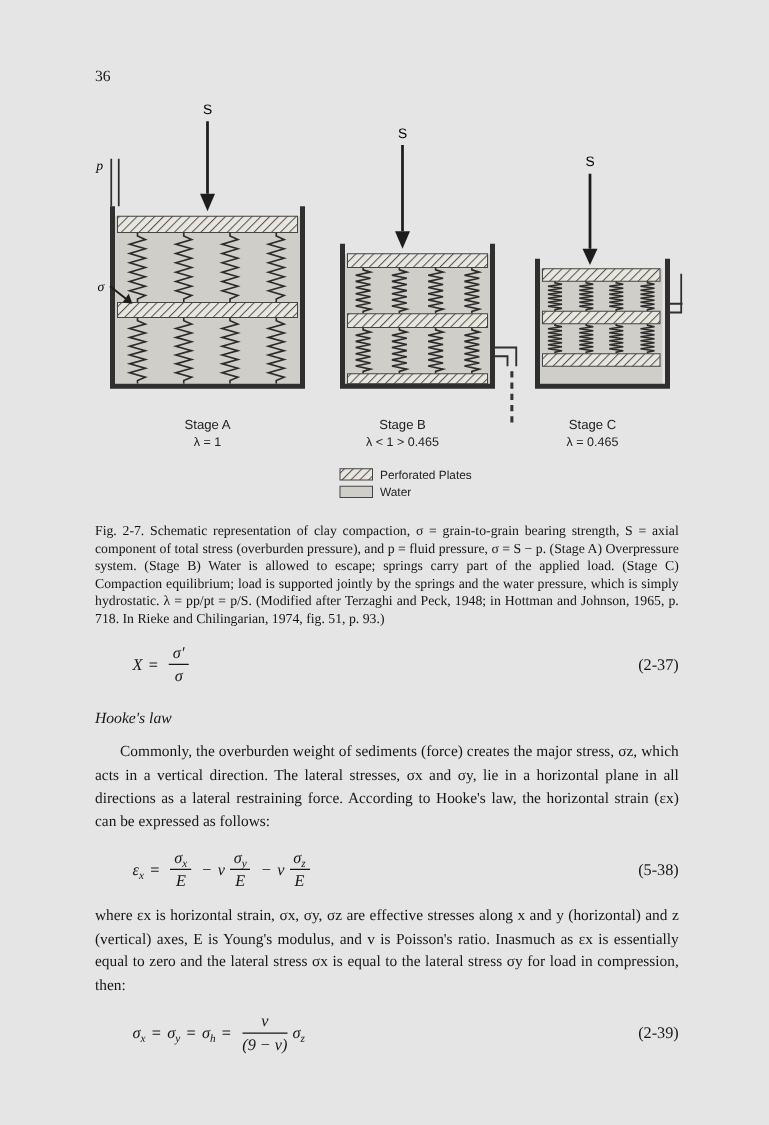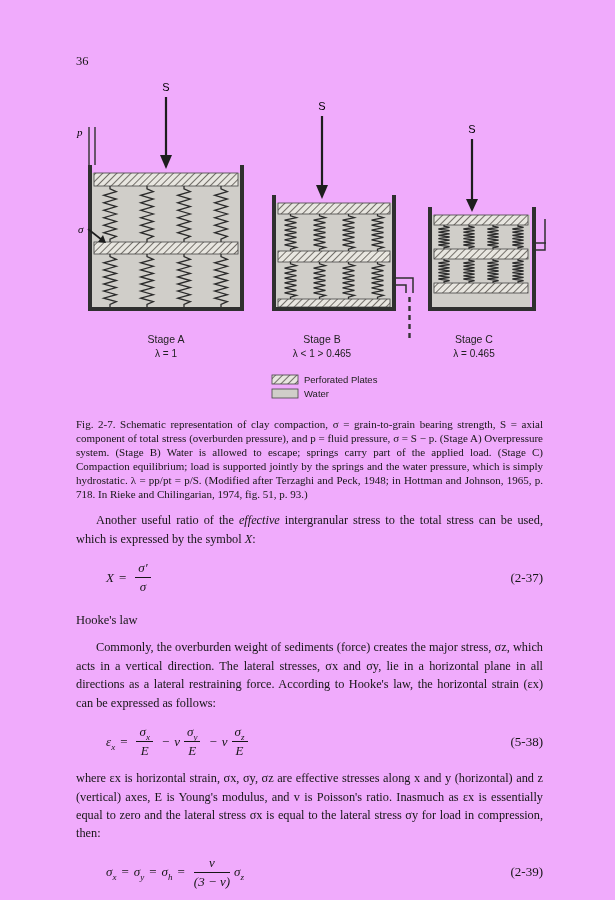--- a/index.html
+++ b/index.html
@@ -1,30 +1,30 @@
 <!DOCTYPE html>
 <html><head>
 <meta charset="utf-8">
 <style>
   html,body{margin:0;padding:0;background:#ffffff;}
   .page{
     position:relative;width:615px;height:900px;box-sizing:border-box;
-    background:#f0abfc;color:#161616;
+    background:#e5e5e5;color:#161616;
     font-family:"Liberation Serif", serif;
     padding:54px 72px 30px 76px;overflow:hidden;
   }
   .header{display:flex;justify-content:space-between;align-items:baseline;}
   .pg-num{font-size:12.5px;}
   .run-head{font-size:9px;letter-spacing:.4px;}
   .fig-wrap{margin-top:10px;text-align:center;}
   .fig-wrap svg{display:inline-block;}
   .caption{font-size:11px;line-height:1.28;text-align:justify;margin:8px 0 0 0;}
   .body-text{font-size:12.3px;line-height:1.5;text-align:justify;margin:10px 0 0 0;}
   .indent{text-indent:20px;}
-  .section-head{font-size:12.5px;font-weight:normal;margin:18px 0 0 0;}
+  .section-head{font-size:12.5px;font-style:italic;font-weight:normal;margin:18px 0 0 0;}
   .equation{display:flex;align-items:center;margin:12px 0 4px 30px;font-size:13px;}
   .equation .gap{margin:0 5px;}
   .mi{font-style:italic;}
   sub{font-size:9px;font-style:italic;line-height:0;}
   .frac{display:inline-block;text-align:center;vertical-align:middle;margin:0 4px;}
   .frac .num{display:block;padding:0 3px 1px 3px;border-bottom:1px solid #161616;}
   .frac .den{display:block;padding-top:1px;}
   .eq-tag{margin-left:auto;font-style:normal;}
   .svg-sans{font-family:"Liberation Sans", sans-serif;}
   .svg-math{font-family:"Liberation Serif", serif;font-style:italic;}
@@ -151,21 +151,20 @@
         <rect x="196" y="296" width="26" height="9" fill="url(#hatch)" stroke="#444" stroke-width="0.8"></rect>
         <text x="228" y="304" font-size="9.5" fill="#222" class="svg-sans">Perforated Plates</text>
         <rect x="196" y="310" width="26" height="9" fill="#d0cec9" stroke="#444" stroke-width="0.8"></rect>
         <text x="228" y="318" font-size="9.5" fill="#222" class="svg-sans">Water</text>
       </g>
     </svg>
   </div>
 
   <p class="caption">Fig. 2-7. Schematic representation of clay compaction, σ = grain-to-grain bearing strength, S = axial component of total stress (overburden pressure), and p = fluid pressure, σ = S − p. (Stage A) Overpressure system. (Stage B) Water is allowed to escape; springs carry part of the applied load. (Stage C) Compaction equilibrium; load is supported jointly by the springs and the water pressure, which is simply hydrostatic. λ = pp/pt = p/S. (Modified after Terzaghi and Peck, 1948; in Hottman and Johnson, 1965, p. 718. In Rieke and Chilingarian, 1974, fig. 51, p. 93.)</p>
 
-  <p class="body-text indent"><span>Another useful ratio of the </span><span class="mi">effective</span><span> intergranular stress to the total stress can be used, which is expressed by the symbol </span><span class="mi">X</span><span>:</span></p>
 
   <div class="equation">
     <span class="mi">X</span>
     <span class="gap">=</span>
     <span class="frac">
       <span class="num mi">σ′</span>
       <span class="den mi">σ</span>
     </span>
     <span class="eq-tag">(2-37)</span>
   </div>
@@ -200,19 +199,19 @@
 
   <div class="equation">
     <span><span class="mi">σ</span><sub>x</sub></span>
     <span class="gap">=</span>
     <span><span class="mi">σ</span><sub>y</sub></span>
     <span class="gap">=</span>
     <span><span class="mi">σ</span><sub>h</sub></span>
     <span class="gap">=</span>
     <span class="frac">
       <span class="num mi">v</span>
-      <span class="den mi">(3 − v)</span>
+      <span class="den mi">(9 − v)</span>
     </span>
     <span><span class="mi">σ</span><sub>z</sub></span>
     <span class="eq-tag">(2-39)</span>
   </div>
 
 </div>
 
 </body></html>

